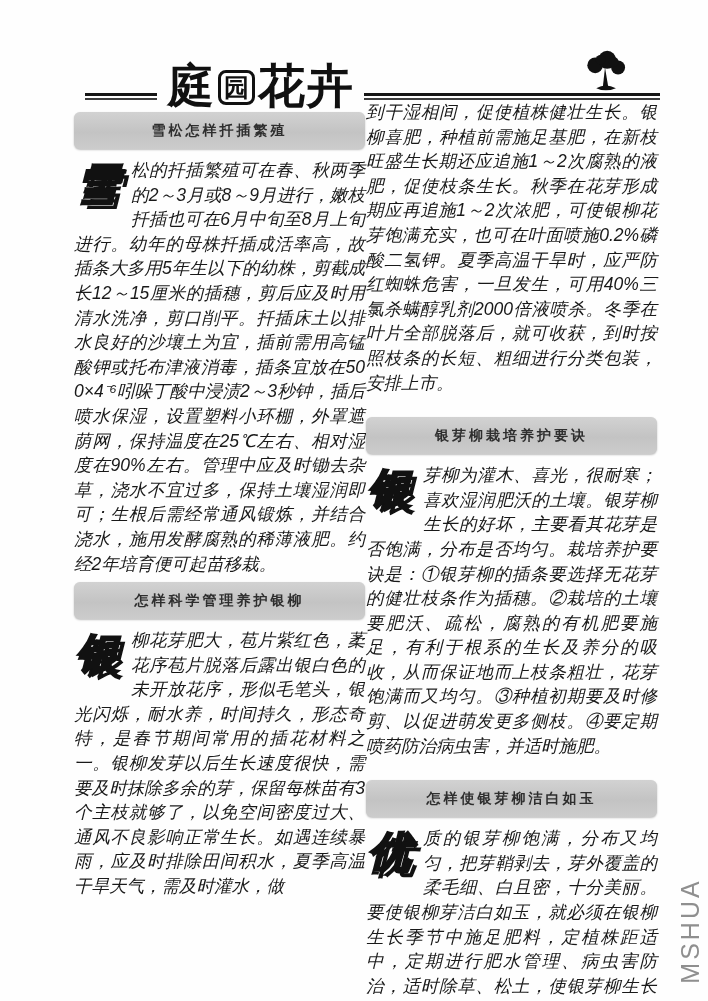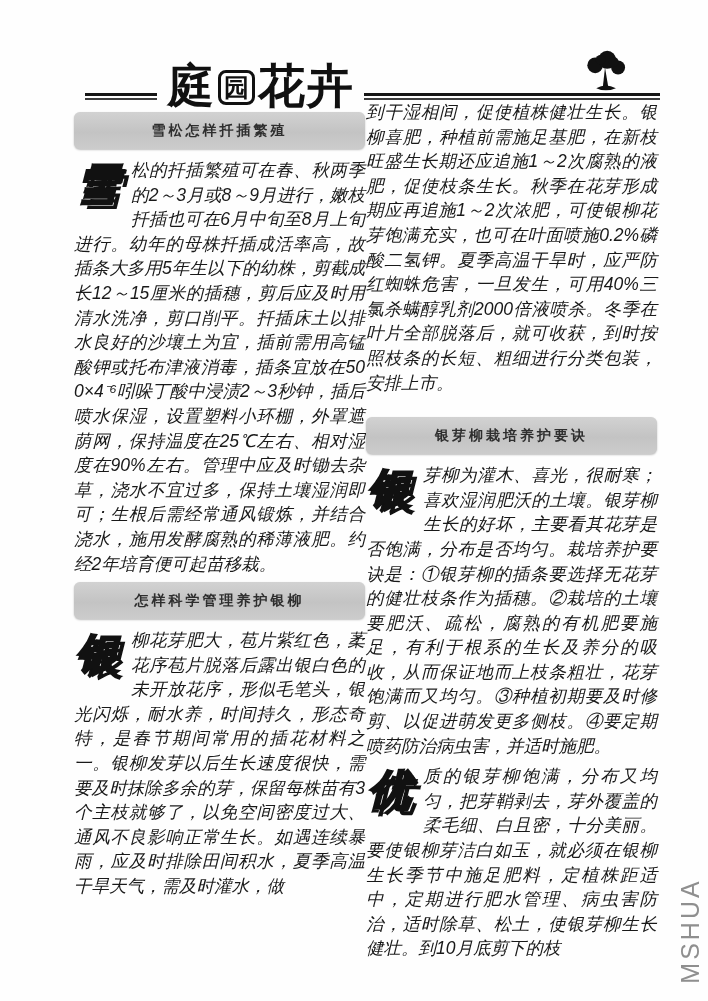--- a/index.html
+++ b/index.html
@@ -113,18 +113,19 @@
 </div>
 
 <div class="col col-right">
   <p class="body-p">
     <span>到干湿相间，促使植株健壮生长。银柳喜肥，种植前需施足基肥，在新枝旺盛生长期还应追施1～2次腐熟的液肥，促使枝条生长。秋季在花芽形成期应再追施1～2次浓肥，可使银柳花芽饱满充实，也可在叶面喷施0.2%磷酸二氢钾。夏季高温干旱时，应严防红蜘蛛危害，一旦发生，可用40%三氯杀螨醇乳剂2000倍液喷杀。冬季在叶片全部脱落后，就可收获，到时按照枝条的长短、粗细进行分类包装，安排上市。</span>
   </p>
   <div class="sec-bar gap-top">银芽柳栽培养护要诀</div>
   <p class="body-p">
     <span class="dropcap">银</span><span>芽柳为灌木、喜光，很耐寒；喜欢湿润肥沃的土壤。银芽柳生长的好坏，主要看其花芽是否饱满，分布是否均匀。栽培养护要诀是：①银芽柳的插条要选择无花芽的健壮枝条作为插穗。②栽培的土壤要肥沃、疏松，腐熟的有机肥要施足，有利于根系的生长及养分的吸收，从而保证地而上枝条粗壮，花芽饱满而又均匀。③种植初期要及时修剪、以促进萌发更多侧枝。④要定期喷药防治病虫害，并适时施肥。</span>
   </p>
+  <div class="sec-bar gap-top">怎样使银芽柳洁白如玉</div>
   <p class="body-p">
     <span class="dropcap">优</span><span>质的银芽柳饱满，分布又均匀，把芽鞘剥去，芽外覆盖的柔毛细、白且密，十分美丽。要使银柳芽洁白如玉，就必须在银柳生长季节中施足肥料，定植株距适中，定期进行肥水管理、病虫害防治，适时除草、松土，使银芽柳生长健壮。到10月底剪下的枝</span>
   </p>
 </div>
 
 <div class="watermark">MSHUA</div>
 
 </body></html>

